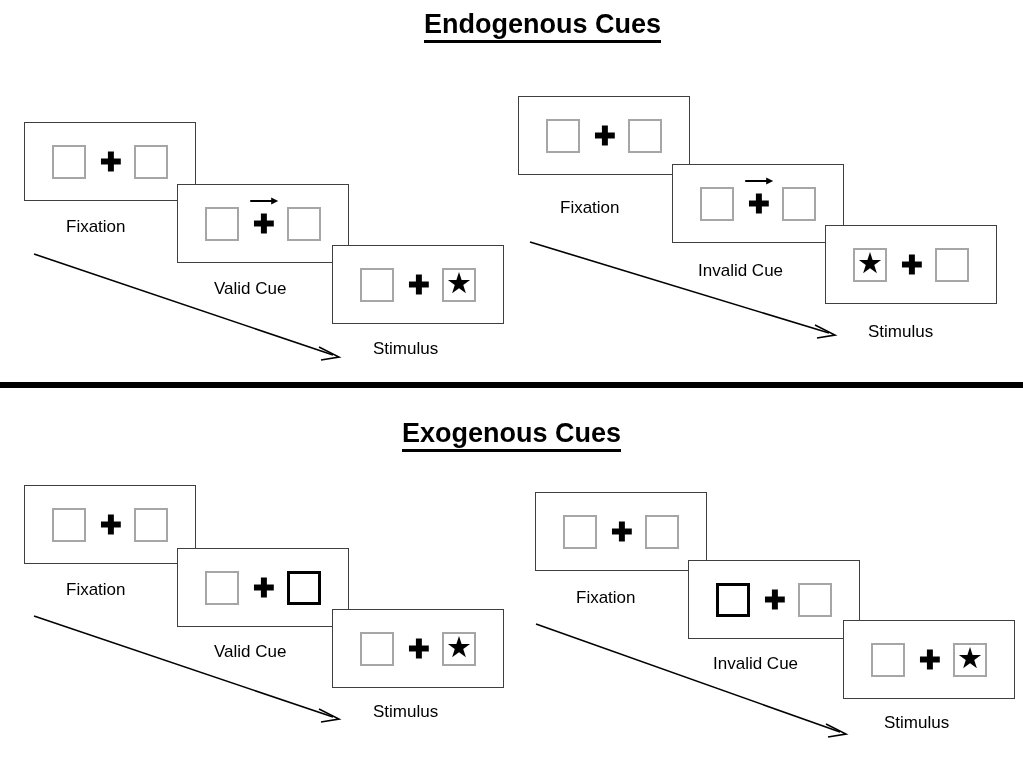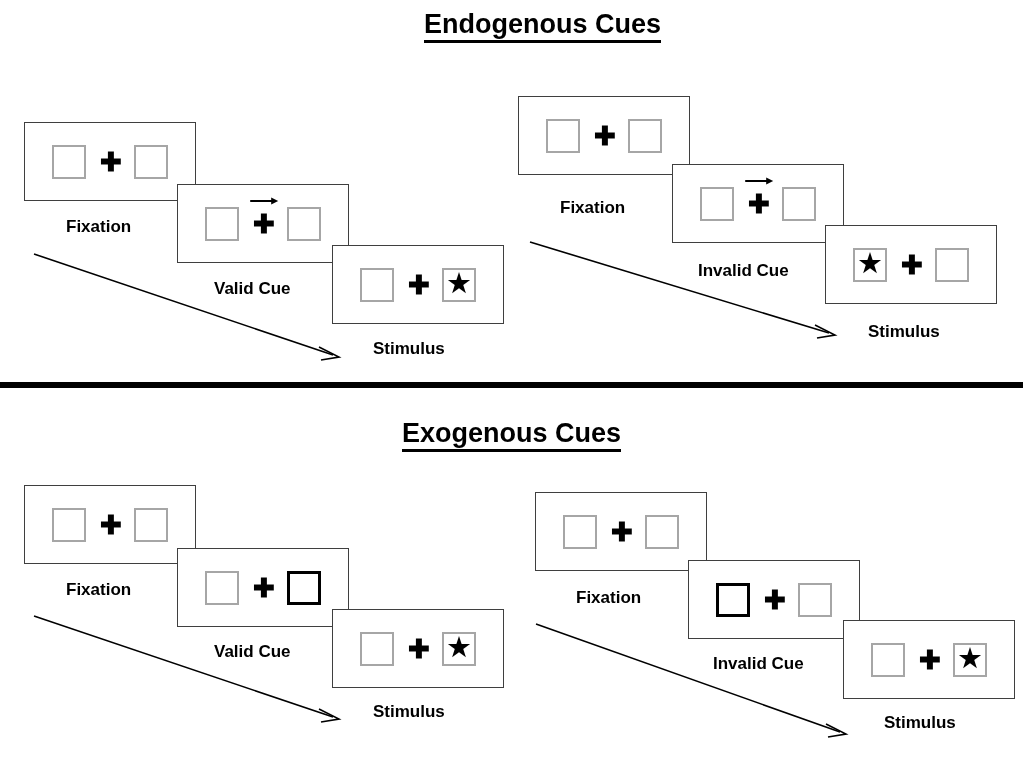--- a/index.html
+++ b/index.html
@@ -102,21 +102,21 @@
     left: 50%;
     transform: translateX(-46%);
     width: 30px;
     height: 12px;
   }
 
   
   .stage-label {
     position: absolute;
     font-size: 17px;
-    font-weight: bold;
+    font-weight: normal;
     color: #000000;
     white-space: nowrap;
   }
 
   
   .time-arrow {
     position: absolute;
     pointer-events: none;
   }
 </style>

